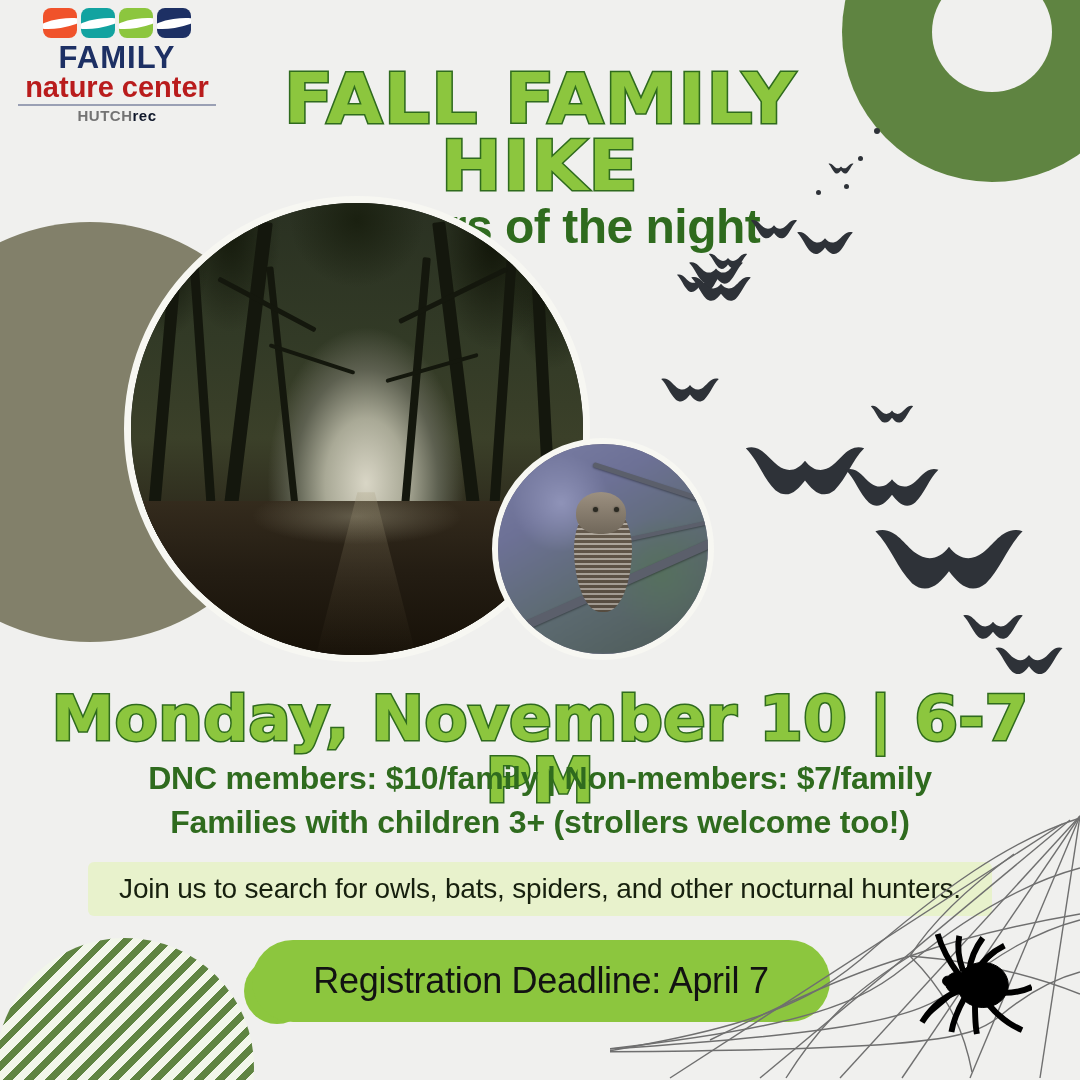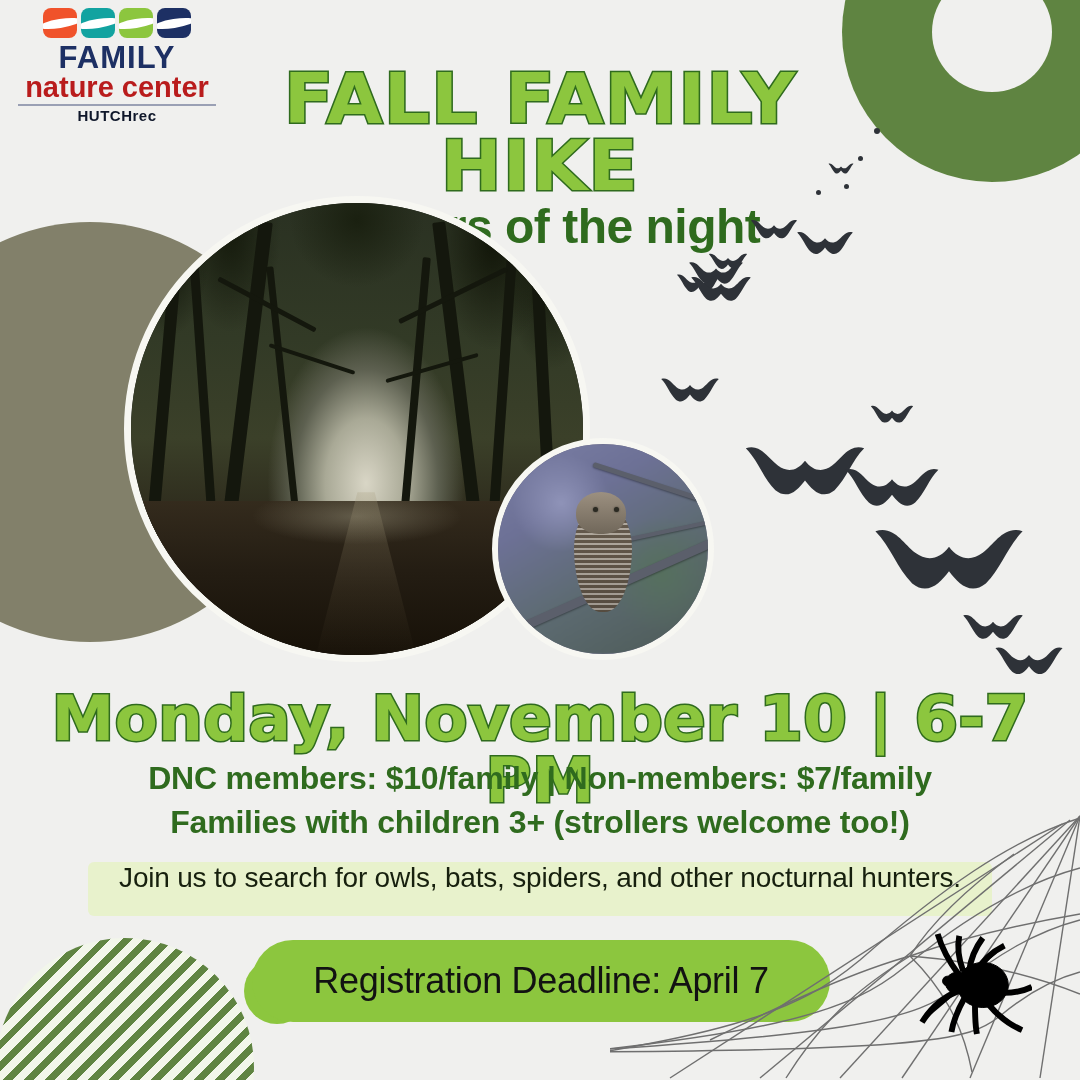--- a/index.html
+++ b/index.html
@@ -56,21 +56,21 @@
   #logo-dillon{
     font-weight:bold;font-size:31px;letter-spacing:1px;color:#1d3064;
     line-height:1;margin-top:4px;
   }
   #logo-nature{
     font-weight:bold;font-size:29px;color:#b91c1c;line-height:1.05;
     margin-top:-1px;
   }
   #logo-rule{height:2px;background:#9aa0b4;margin:2px 6px 2px 6px;}
   #logo-hutchrec{font-weight:bold;font-size:15px;letter-spacing:.5px;line-height:1;}
-  #logo-hutch{color:#0f172a;}
+  #logo-hutch{color:#737373;}
   #logo-rec{color:#0f172a;}
 
   
   #headline-block{position:absolute;left:200px;top:66px;width:680px;text-align:center;}
   #headline{
     font-family:"DejaVu Sans", sans-serif;
     font-weight:bold;font-size:70px;line-height:.95;letter-spacing:1px;
     color:#8cc63e;
     -webkit-text-stroke:3px #2f6b1e;
     paint-order:stroke fill;
@@ -174,21 +174,21 @@
   }
   #ages-line{
     position:absolute;left:0;right:0;top:804px;text-align:center;
     font-weight:bold;font-size:32px;color:#2f6b1e;letter-spacing:-.2px;
   }
 
   
   #desc-banner{
     position:absolute;left:88px;top:862px;width:904px;height:54px;
     background:#e8f2cc;border-radius:6px;
-    display:flex;justify-content:center;
+    display:flex;align-items:center;justify-content:center;
   }
   #desc-text{font-size:28px;color:#17200e;letter-spacing:-.2px;}
 
   
   #reg-pill{
     position:absolute;left:252px;top:940px;width:578px;height:82px;
     background:#8cc63e;border-radius:41px;
     display:flex;align-items:center;justify-content:center;
   }
   #reg-text{font-size:36px;color:#121212;letter-spacing:-.3px;}

